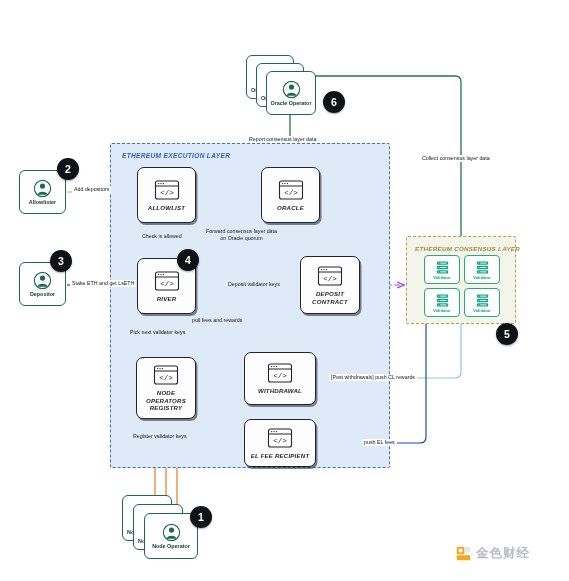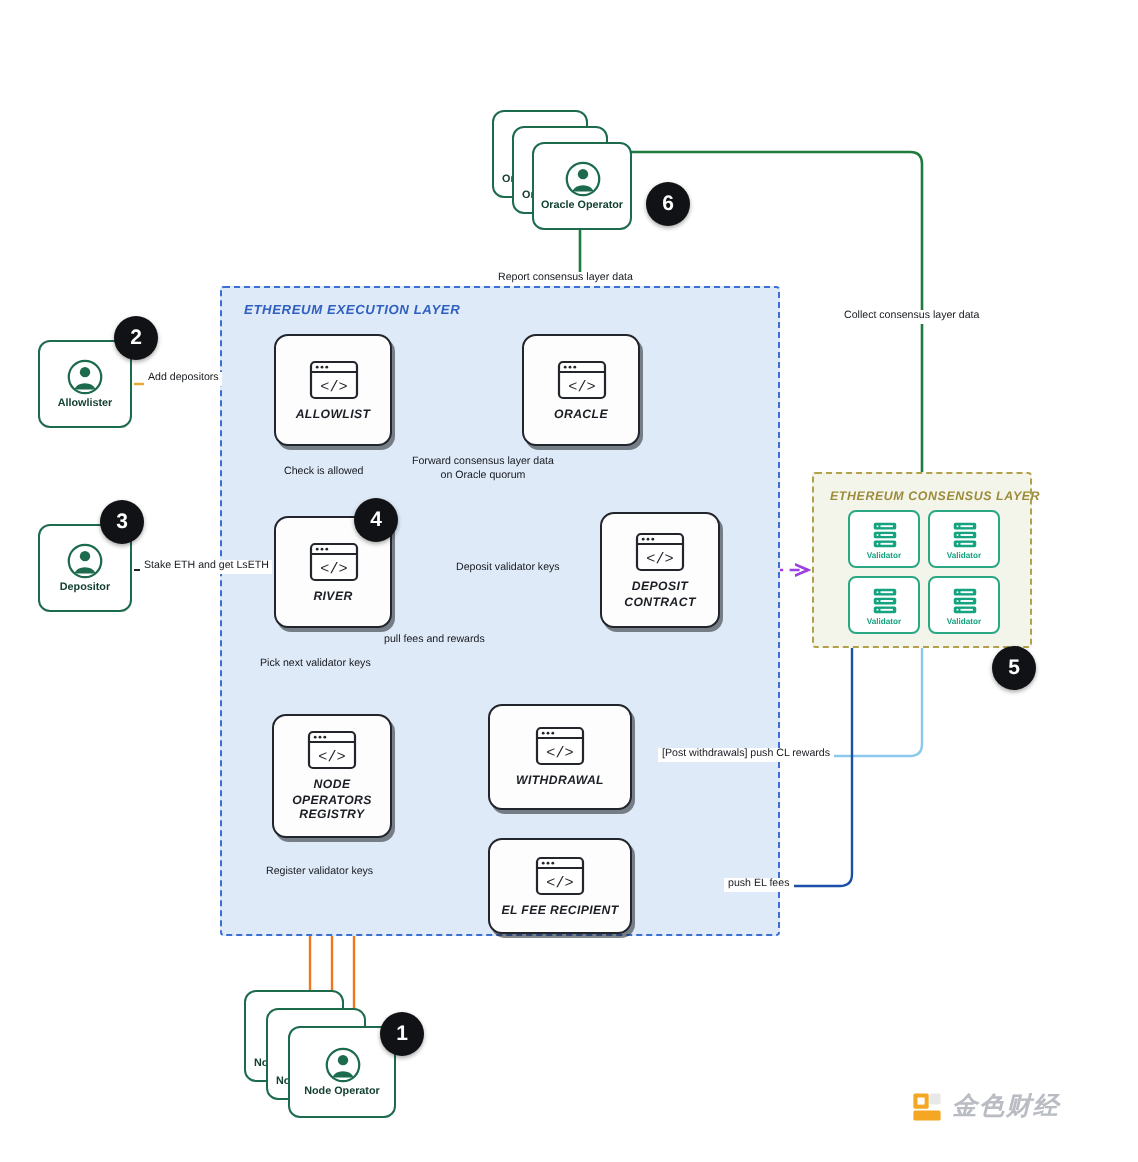--- a/index.html
+++ b/index.html
@@ -88,21 +88,21 @@
 
   
   .elabel{
     position:absolute;font-size:5.3px;color:#15181d;white-space:nowrap;
     background:#ffffff;padding:0 2px;line-height:1.25;
   }
   .elabel.onblue{background:#dfeaf9;}
   .elabel.multi{white-space:pre-line;text-align:center;}
 
   
-  .watermark{position:absolute;left:455px;top:545px;display:flex;align-items:center;gap:4px;font-style:italic;}
+  .watermark{position:absolute;left:455px;top:545px;display:flex;align-items:center;gap:4px;}
   .wm-logo{width:17px;height:17px;}
   .wm-text{font-size:12.5px;color:#b9bcc2;font-weight:bold;letter-spacing:1px;}
 </style>
 </head>
 <body>
 
 <div id="stage">
 
   <svg id="wires" viewBox="0 0 569 581">
     <defs>

